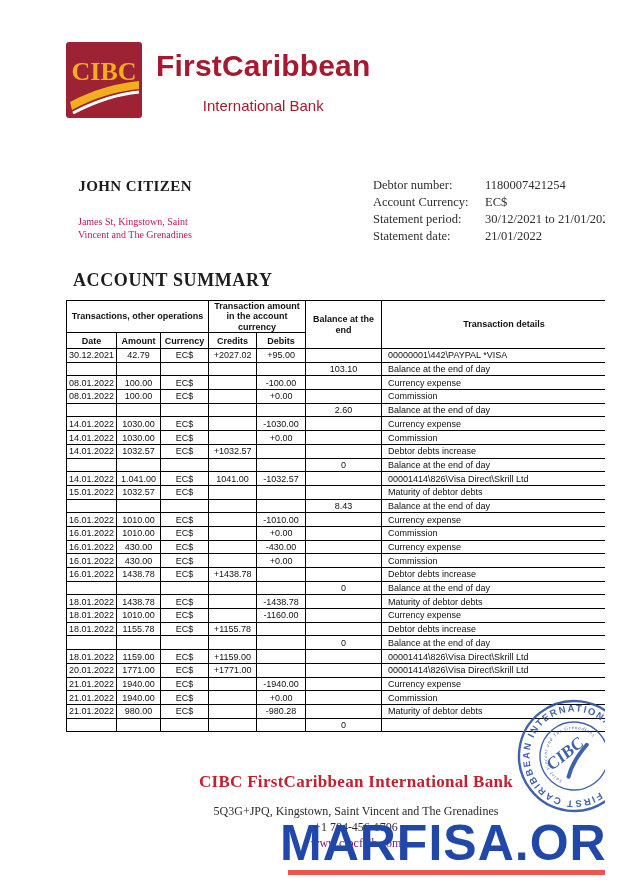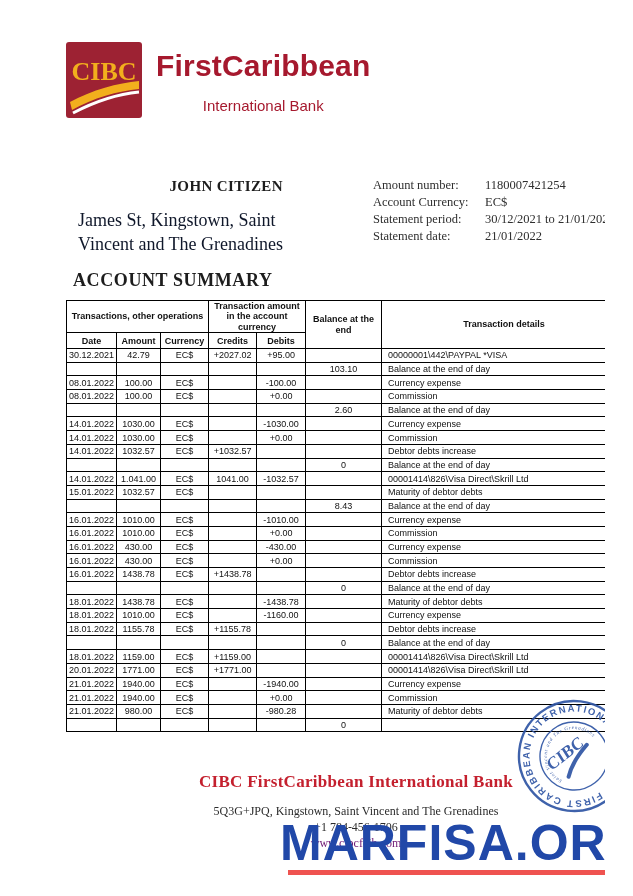--- a/index.html
+++ b/index.html
@@ -13,21 +13,21 @@
   
   .logo-row { position:absolute; top:42px; left:38px; display:flex; align-items:flex-start; }
   .logo-square { width:76px; height:76px; display:block; }
   .brand-block { margin-left:14px; margin-top:8px; font-family:"Liberation Sans", sans-serif; }
   .brand-name { color:#a6192e; font-size:30px; font-weight:600; letter-spacing:0.2px; line-height:1.05; }
   .brand-sub  { color:#a6192e; font-size:15px; font-weight:400; text-align:center; margin-top:15px; }
 
   
   .customer { position:absolute; top:178px; left:50px; }
   .customer-name { font-weight:bold; font-size:15px; letter-spacing:0.4px;text-align:right; }
-  .customer-addr { font-size:18px; color:#0f172a; line-height:1.32; margin-top:14px; }
+  .customer-addr { font-size:10px; color:#be185d; line-height:1.32; margin-top:20px; }
 
   .account-info { position:absolute; top:177px; left:345px; font-size:12.5px; color:#2e2e2e; }
   .info-row { display:flex; line-height:1.36; }
   .info-label { width:112px; }
   .info-value { white-space:nowrap; }
 
   
   .summary-title { position:absolute; top:270px; left:45px; font-size:18px; font-weight:bold; letter-spacing:0.6px; }
 
   
@@ -79,21 +79,21 @@
   <div class="customer">
     <div class="customer-name">JOHN CITIZEN</div>
     <div class="customer-addr">
       <div>James St, Kingstown, Saint</div>
       <div>Vincent and The Grenadines</div>
     </div>
   </div>
 
   <div class="account-info">
       <div class="info-row">
-        <span class="info-label">Amount number:</span>
+        <span class="info-label">Debtor number:</span>
         <span class="info-value">1180007421254</span>
       </div>
       <div class="info-row">
         <span class="info-label">Account Currency:</span>
         <span class="info-value">EC$</span>
       </div>
       <div class="info-row">
         <span class="info-label">Statement period:</span>
         <span class="info-value">30/12/2021 to 21/01/2022</span>
       </div>

